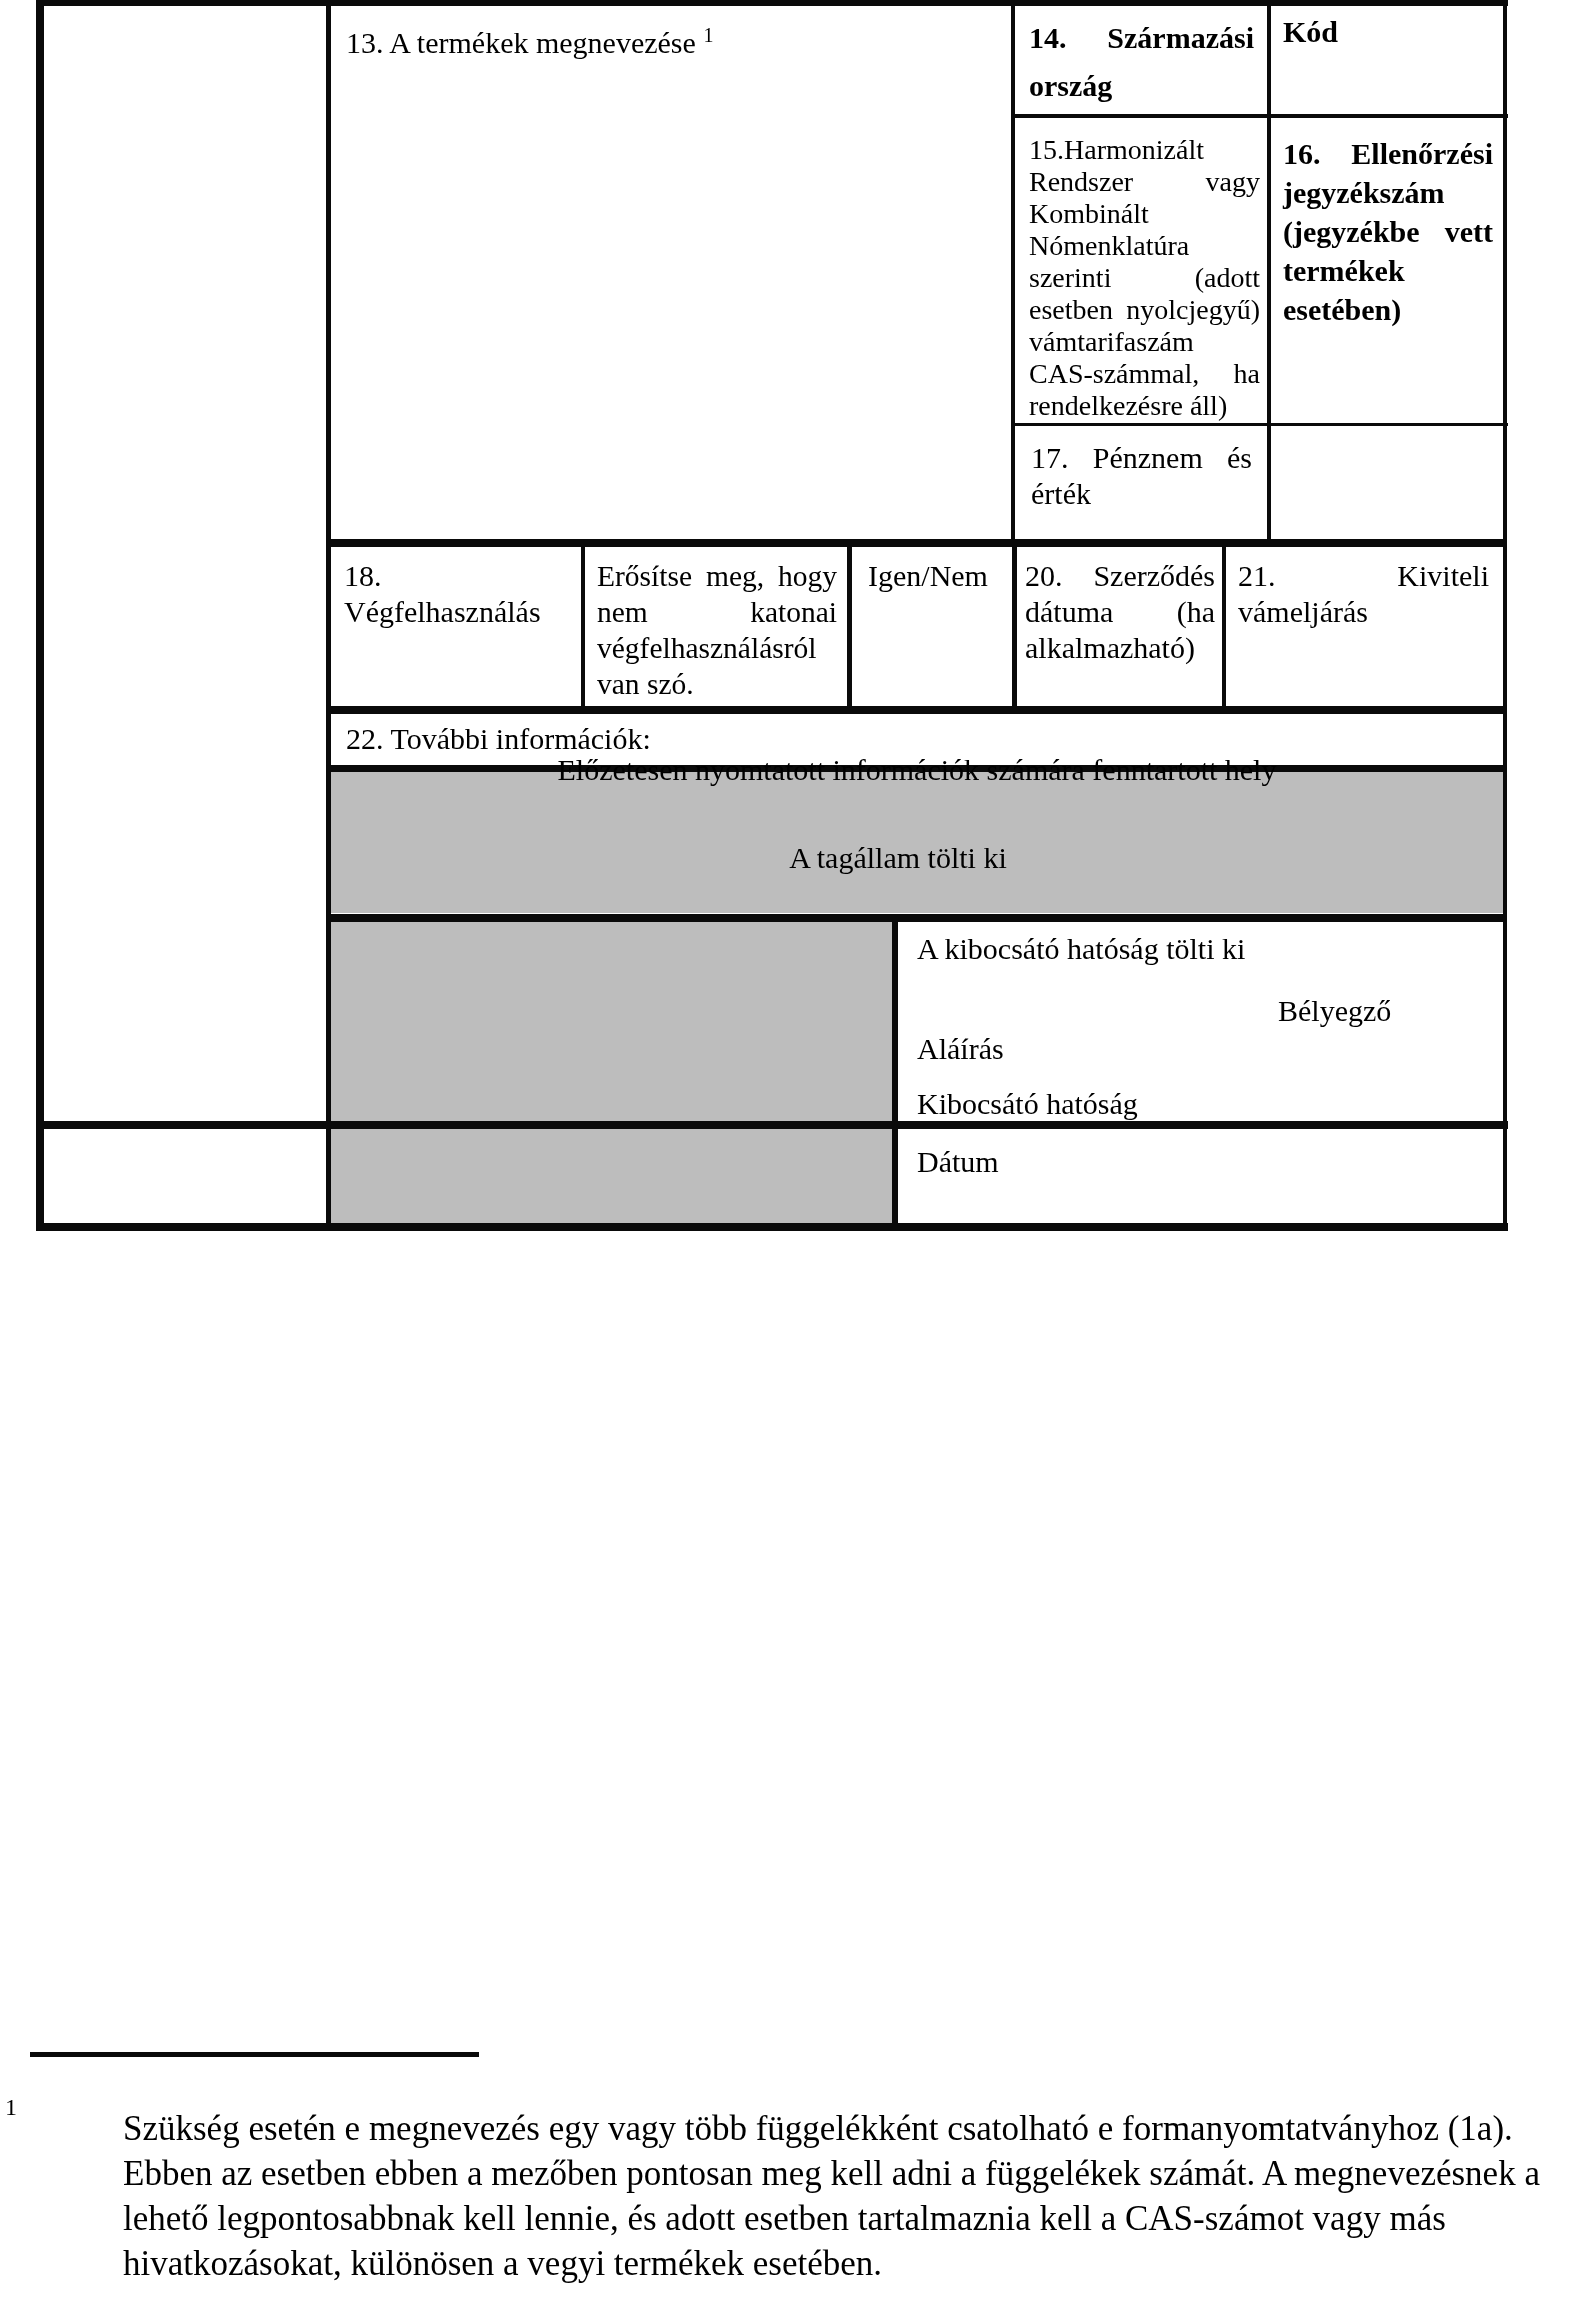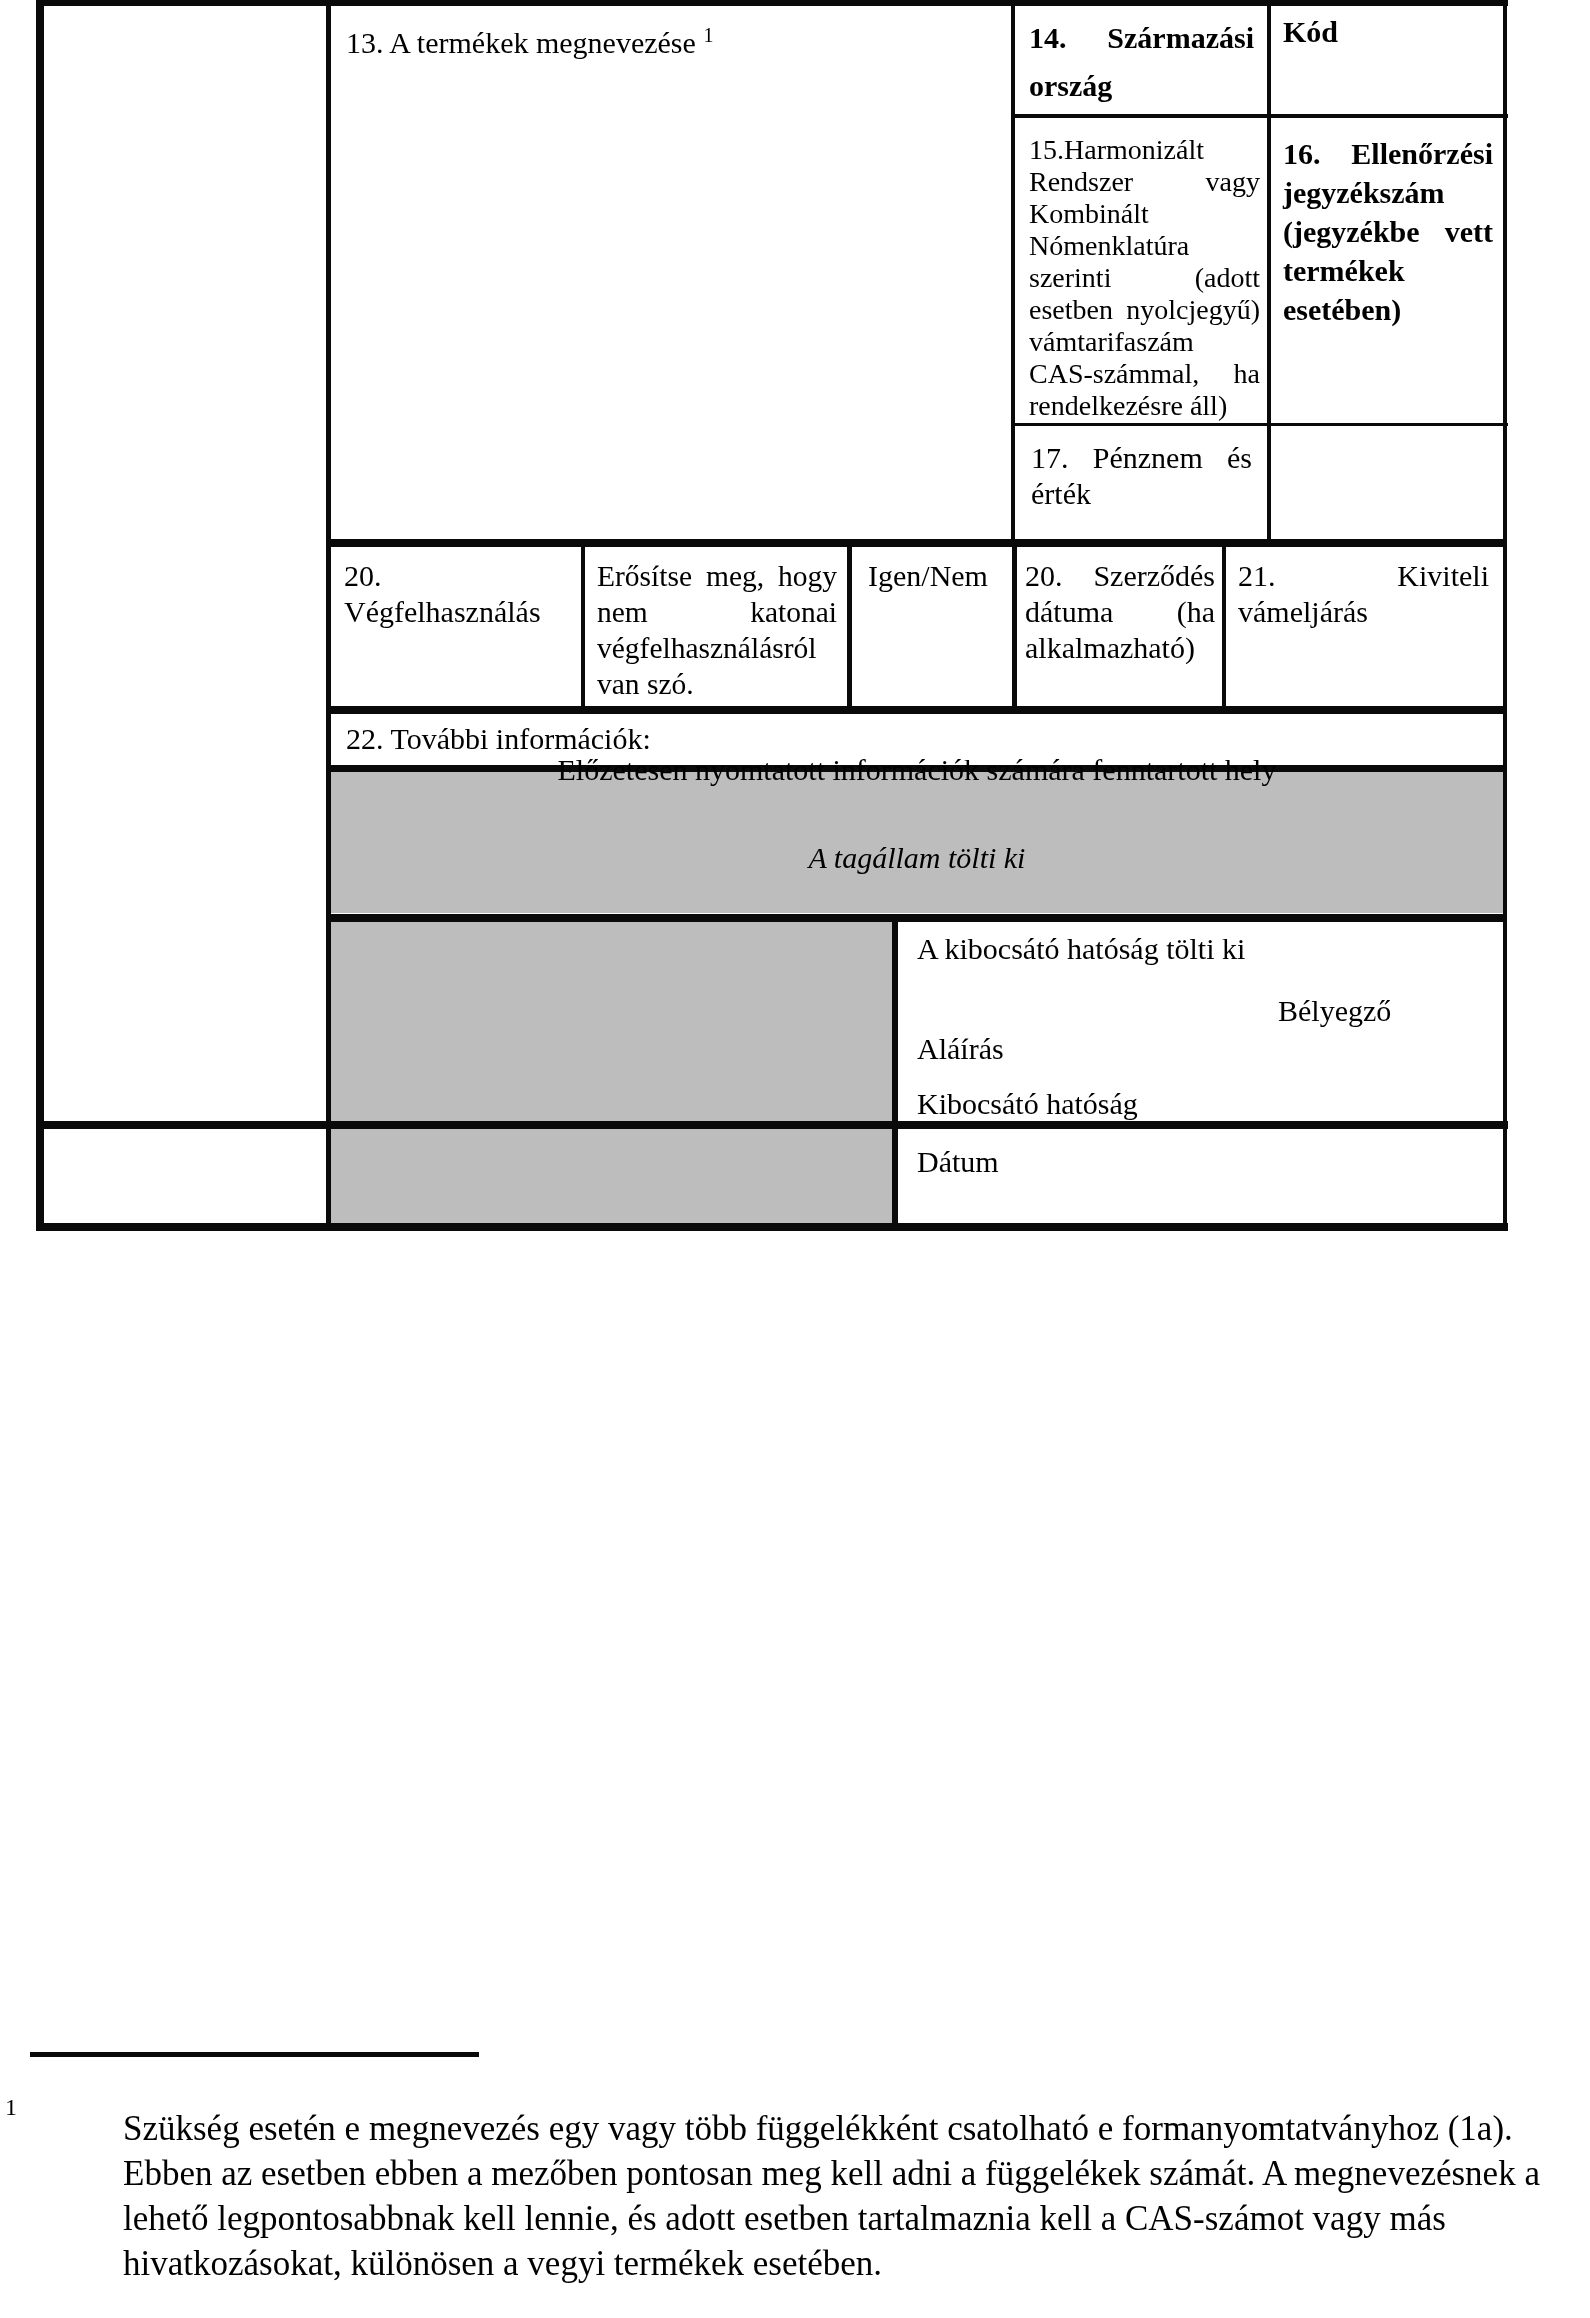--- a/index.html
+++ b/index.html
@@ -57,30 +57,30 @@
   <div class="txt" style="left:346px;top:25px;width:641px;"><span>13. A termékek megnevezése </span><sup class="fn">1</sup></div>
 
   <div class="txt j b" style="left:1029px;top:14px;width:225px;line-height:48px;">14. Származási ország</div>
   <div class="txt b" style="left:1283px;top:14px;width:207px;">Kód</div>
 
   <div class="txt j small15" style="left:1029px;top:134px;width:231px;">15.Harmonizált Rendszer vagy Kombinált Nómenklatúra szerinti (adott esetben nyolcjegyű) vámtarifaszám CAS-számmal, ha rendelkezésre áll)</div>
   <div class="txt j cell16" style="left:1283px;top:134px;width:210px;">16. Ellenőrzési jegyzékszám (jegyzékbe vett termékek esetében)</div>
 
   <div class="txt j" style="left:1031px;top:440px;width:221px;">17. Pénznem és érték</div>
 
-  <div class="txt j" style="left:344px;top:558px;width:226px;">20. Végfelhasználás</div>
+  <div class="txt j" style="left:344px;top:558px;width:226px;">18. Végfelhasználás</div>
   <div class="txt j" style="left:597px;top:558px;width:240px;font-size:29.5px;">Erősítse meg, hogy nem katonai végfelhasználásról van szó.</div>
   <div class="txt" style="left:868px;top:558px;width:138px;">Igen/Nem</div>
   <div class="txt j" style="left:1025px;top:558px;width:190px;">20. Szerződés dátuma (ha alkalmazható)</div>
   <div class="txt j" style="left:1238px;top:558px;width:251px;">21. Kiviteli vámeljárás</div>
 
   <div class="txt" style="left:346px;top:721px;width:754px;">22. További információk:</div>
 
   <div class="txt ctr" style="left:331px;top:752px;width:1172px;">Előzetesen nyomtatott információk számára fenntartott hely</div>
-  <div class="txt ctr" style="left:331px;top:840px;width:1172px;font-style:italic;">A tagállam tölti ki</div>
+  <div class="txt ctr" style="left:312px;top:840px;width:1172px;">A tagállam tölti ki</div>
 
   <div class="txt" style="left:917px;top:931px;width:364px;">A kibocsátó hatóság tölti ki</div>
   <div class="txt" style="left:1278px;top:993px;width:214px;">Bélyegző</div>
   <div class="txt" style="left:917px;top:1031px;width:251px;">Aláírás</div>
   <div class="txt" style="left:917px;top:1086px;width:377px;">Kibocsátó hatóság</div>
   <div class="txt" style="left:917px;top:1144px;width:251px;">Dátum</div>
 
   <div class="ln" style="left:30px;top:2052px;width:449px;height:5px;"></div>
   <div class="txt fnmark" style="left:5px;top:2095px;width:38px;">1</div>
   <div class="txt foot" style="left:123px;top:2106px;width:1459px;">Szükség esetén e megnevezés egy vagy több függelékként csatolható e formanyomtatványhoz (1a). Ebben az esetben ebben a mezőben pontosan meg kell adni a függelékek számát. A megnevezésnek a lehető legpontosabbnak kell lennie, és adott esetben tartalmaznia kell a CAS-számot vagy más hivatkozásokat, különösen a vegyi termékek esetében.</div>

